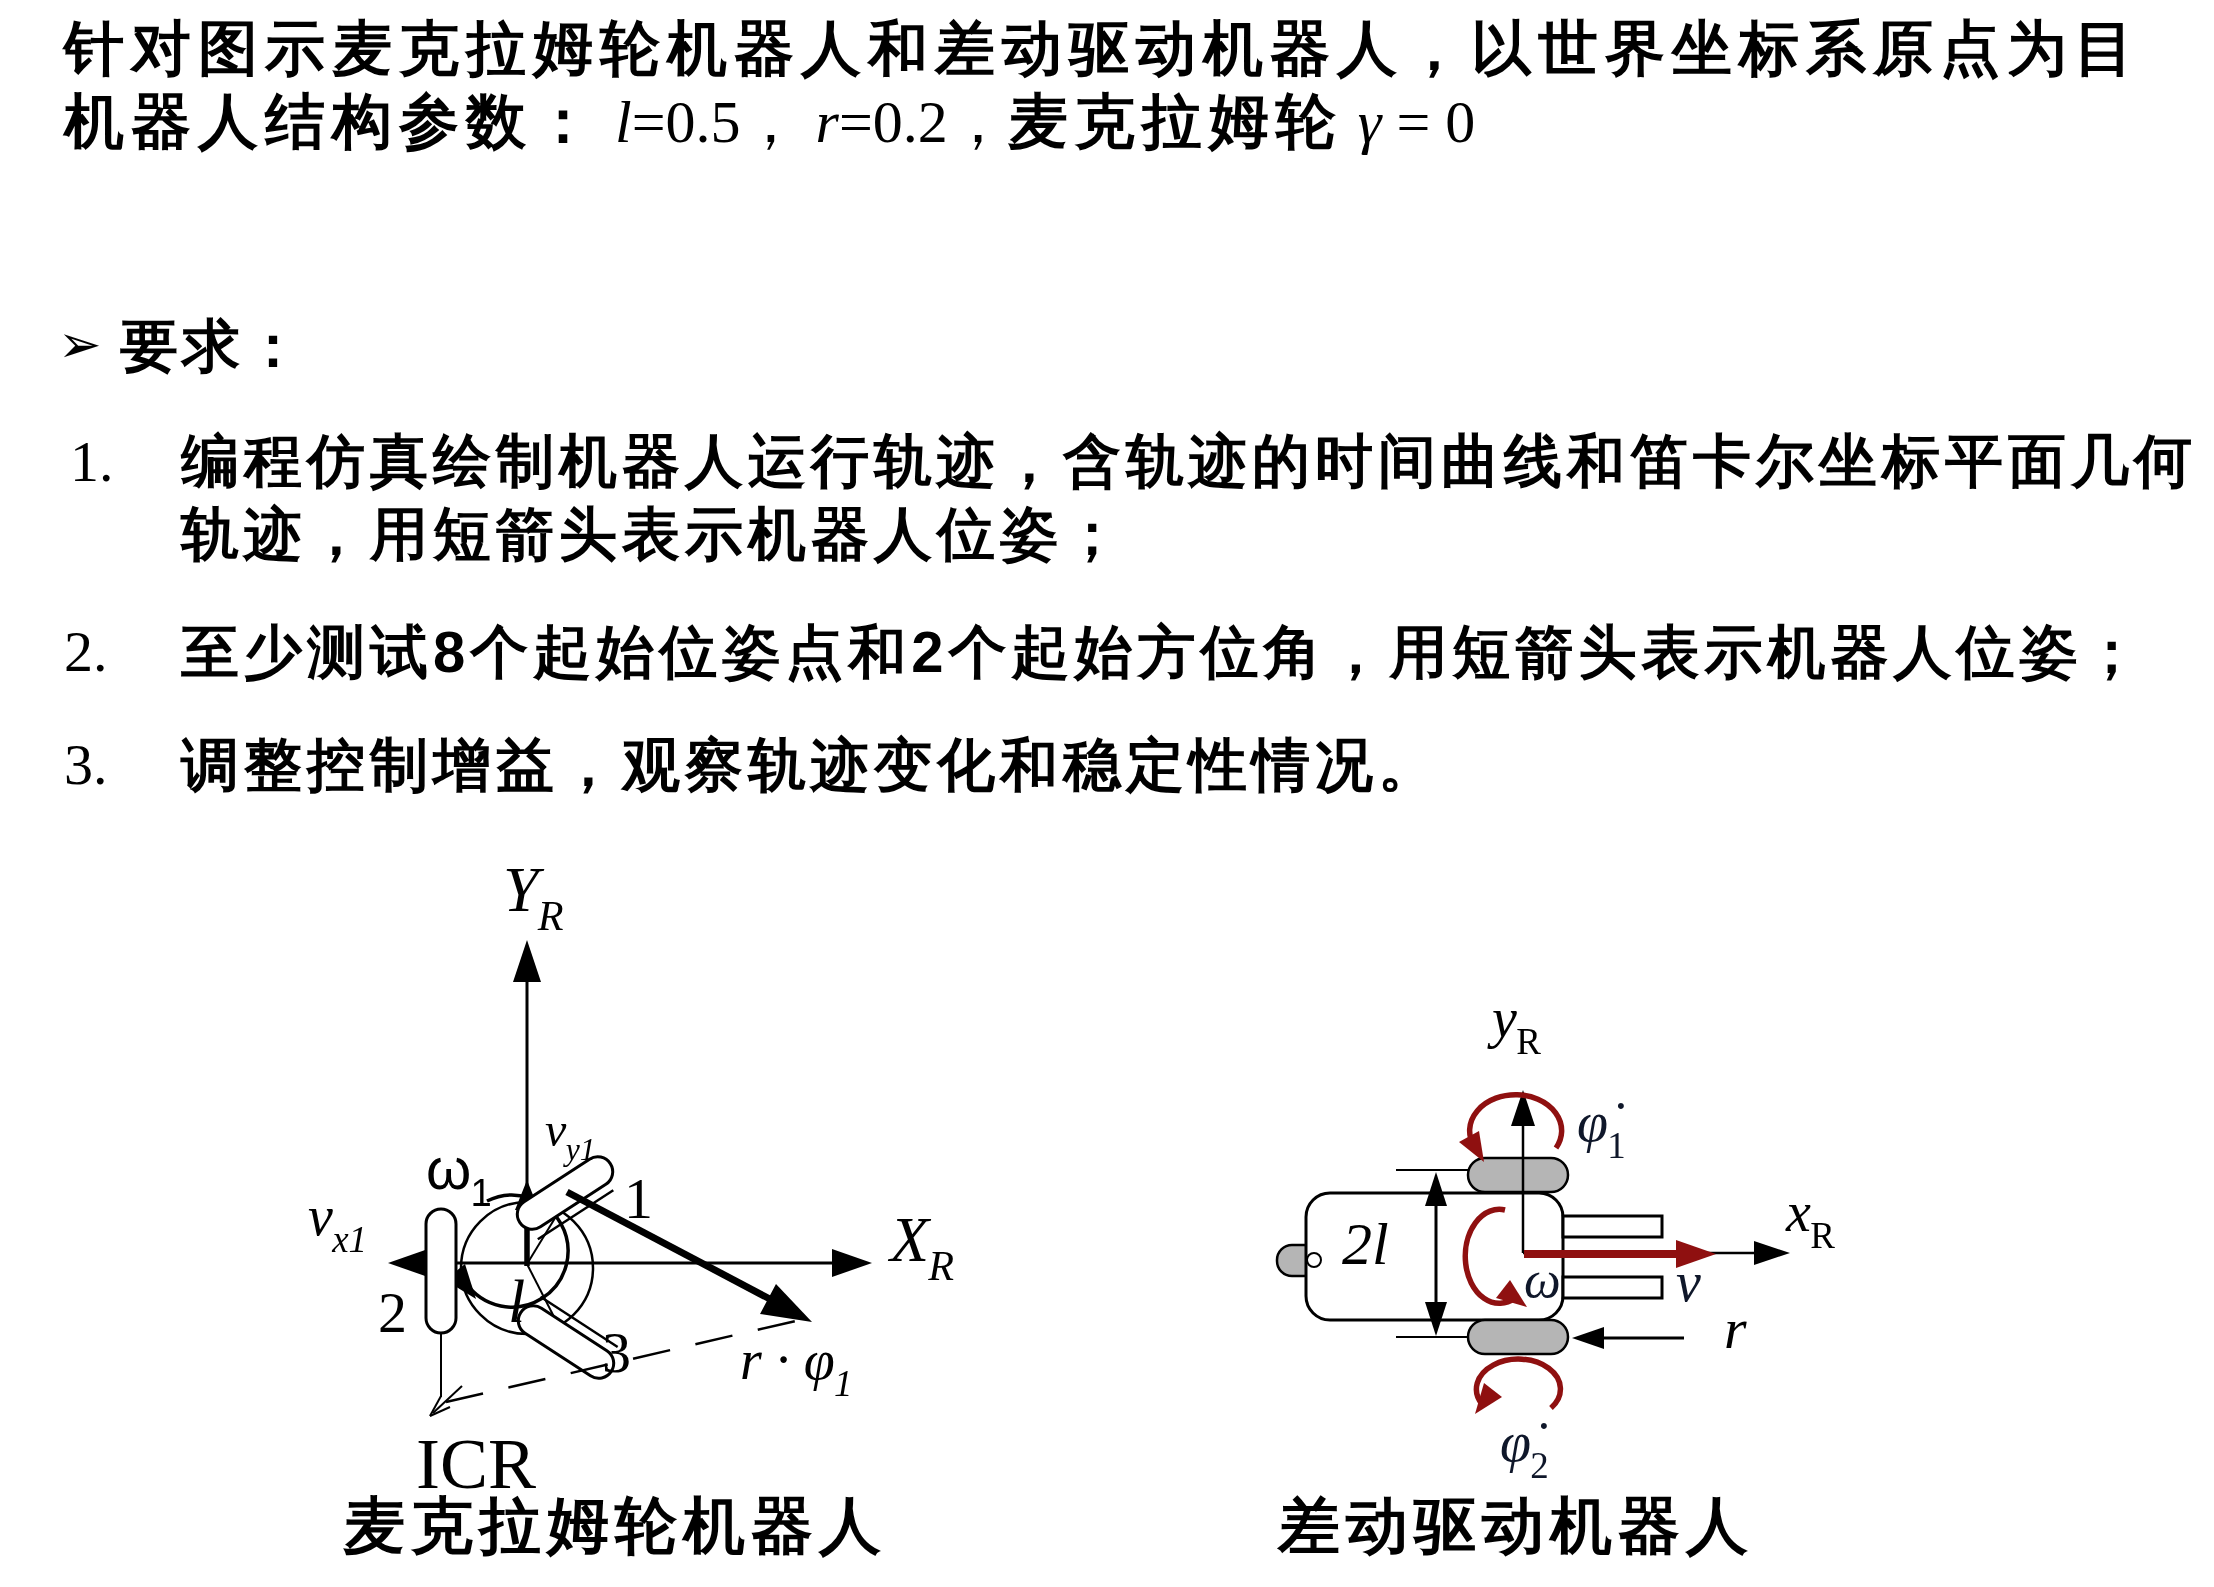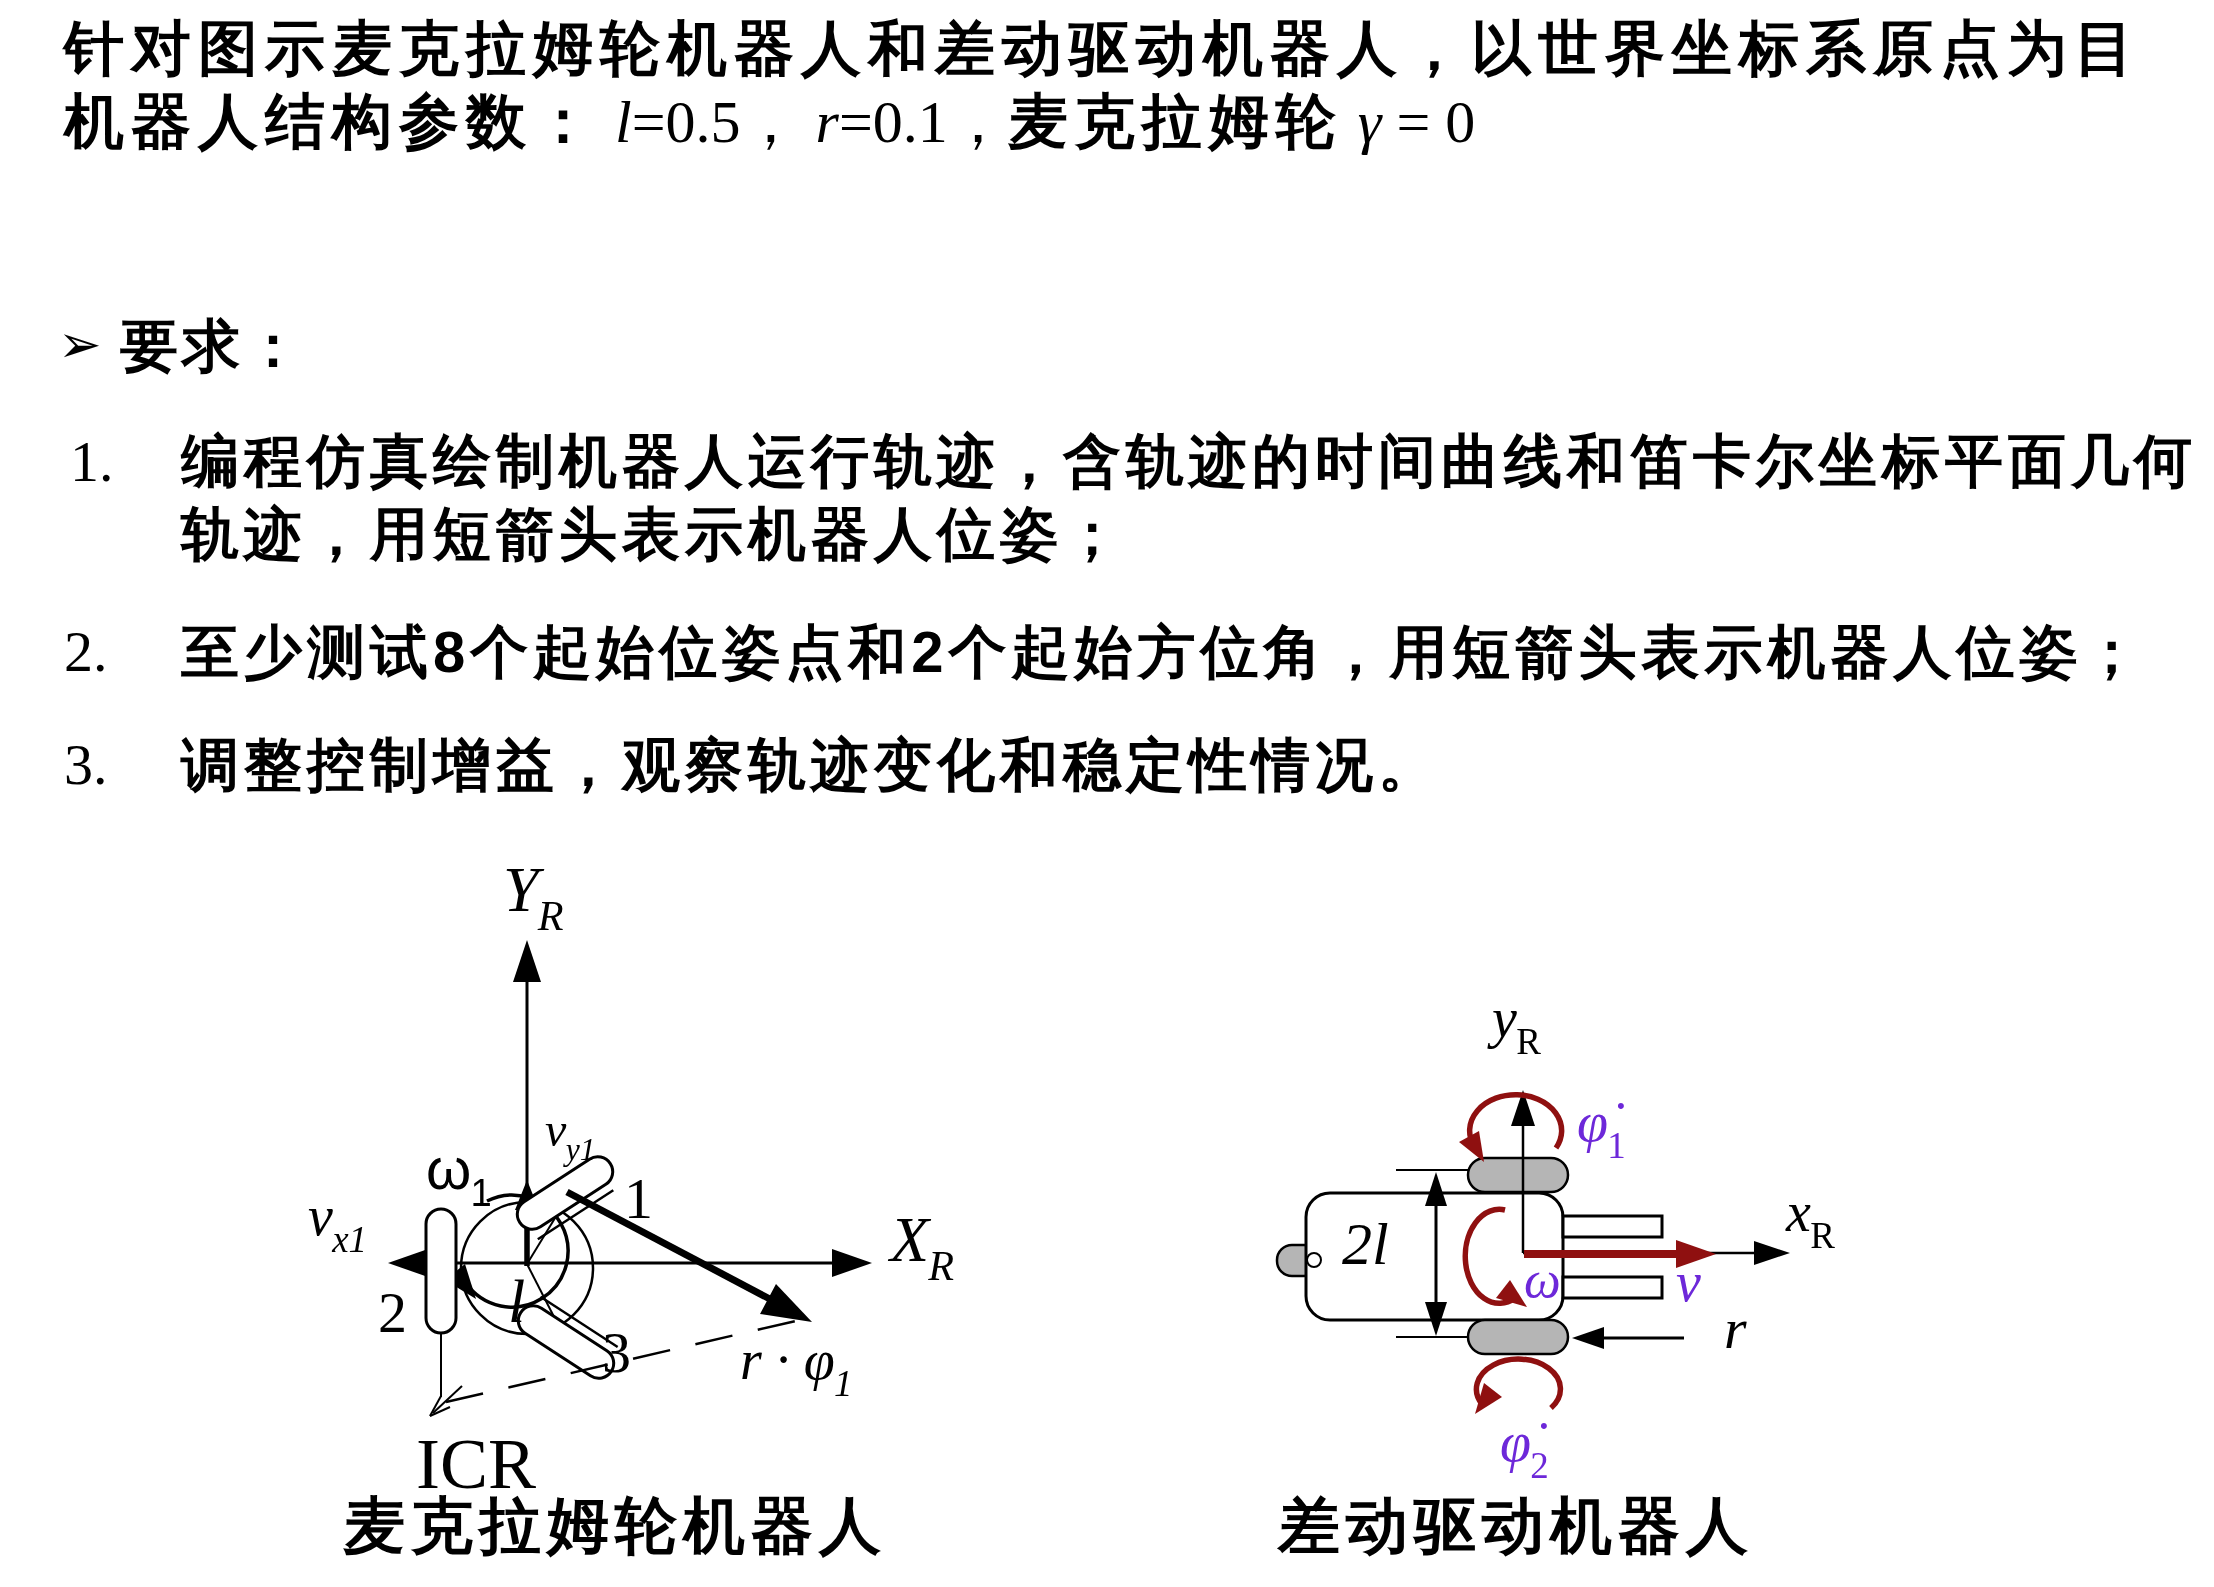--- a/index.html
+++ b/index.html
@@ -27,33 +27,33 @@
     left:145px;width:2050px;font-size:58px;line-height:73px;font-weight:700;letter-spacing:5px;
   }
   .txt1{top:424px;}
   .txt2{top:615px;white-space:nowrap;}
   .txt3{top:728px;white-space:nowrap;}
   
   .ml{font-family:"Liberation Serif",serif;font-style:italic;position:absolute;line-height:1;}
   .ml sub{font-size:0.66em;font-style:italic;position:relative;top:0.12em;left:-0.02em;}
   .ml.upsub sub{font-style:normal;}
   .roman{font-style:normal;}
-  .red{color:#6d28d9;}
+  .red{color:#0f172a;}
   .caption{
     position:absolute;font-size:62px;font-weight:700;letter-spacing:6px;
     transform:translateX(-50%);white-space:nowrap;
   }
   svg{position:absolute;left:0;top:0;}
 </style>
 </head>
 <body>
 
 <div class="abs intro">
   <div class="mline">针对图示麦克拉姆轮机器人和差动驱动机器人，以世界坐标系原点为目</div>
-  <div class="mline"><span>机器人结构参数：</span><span class="serif"> <span class="it">l</span><span>=0.5，</span> <span class="it">r</span><span>=0.1，</span></span><span>麦克拉姆轮</span><span class="serif"> <span class="it">γ</span><span> = 0</span></span></div>
+  <div class="mline"><span>机器人结构参数：</span><span class="serif"> <span class="it">l</span><span>=0.5，</span> <span class="it">r</span><span>=0.2，</span></span><span>麦克拉姆轮</span><span class="serif"> <span class="it">γ</span><span> = 0</span></span></div>
 </div>
 
 <div class="abs req-marker">➢</div>
 <div class="abs req-title">要求：</div>
 
 <div class="abs item-num num1">1.</div>
 <div class="abs item-text txt1">编程仿真绘制机器人运行轨迹，含轨迹的时间曲线和笛卡尔坐标平面几何轨迹，用短箭头表示机器人位姿；</div>
 
 <div class="abs item-num num2">2.</div>
 <div class="abs item-text txt2">至少测试8个起始位姿点和2个起始方位角，用短箭头表示机器人位姿；</div>

